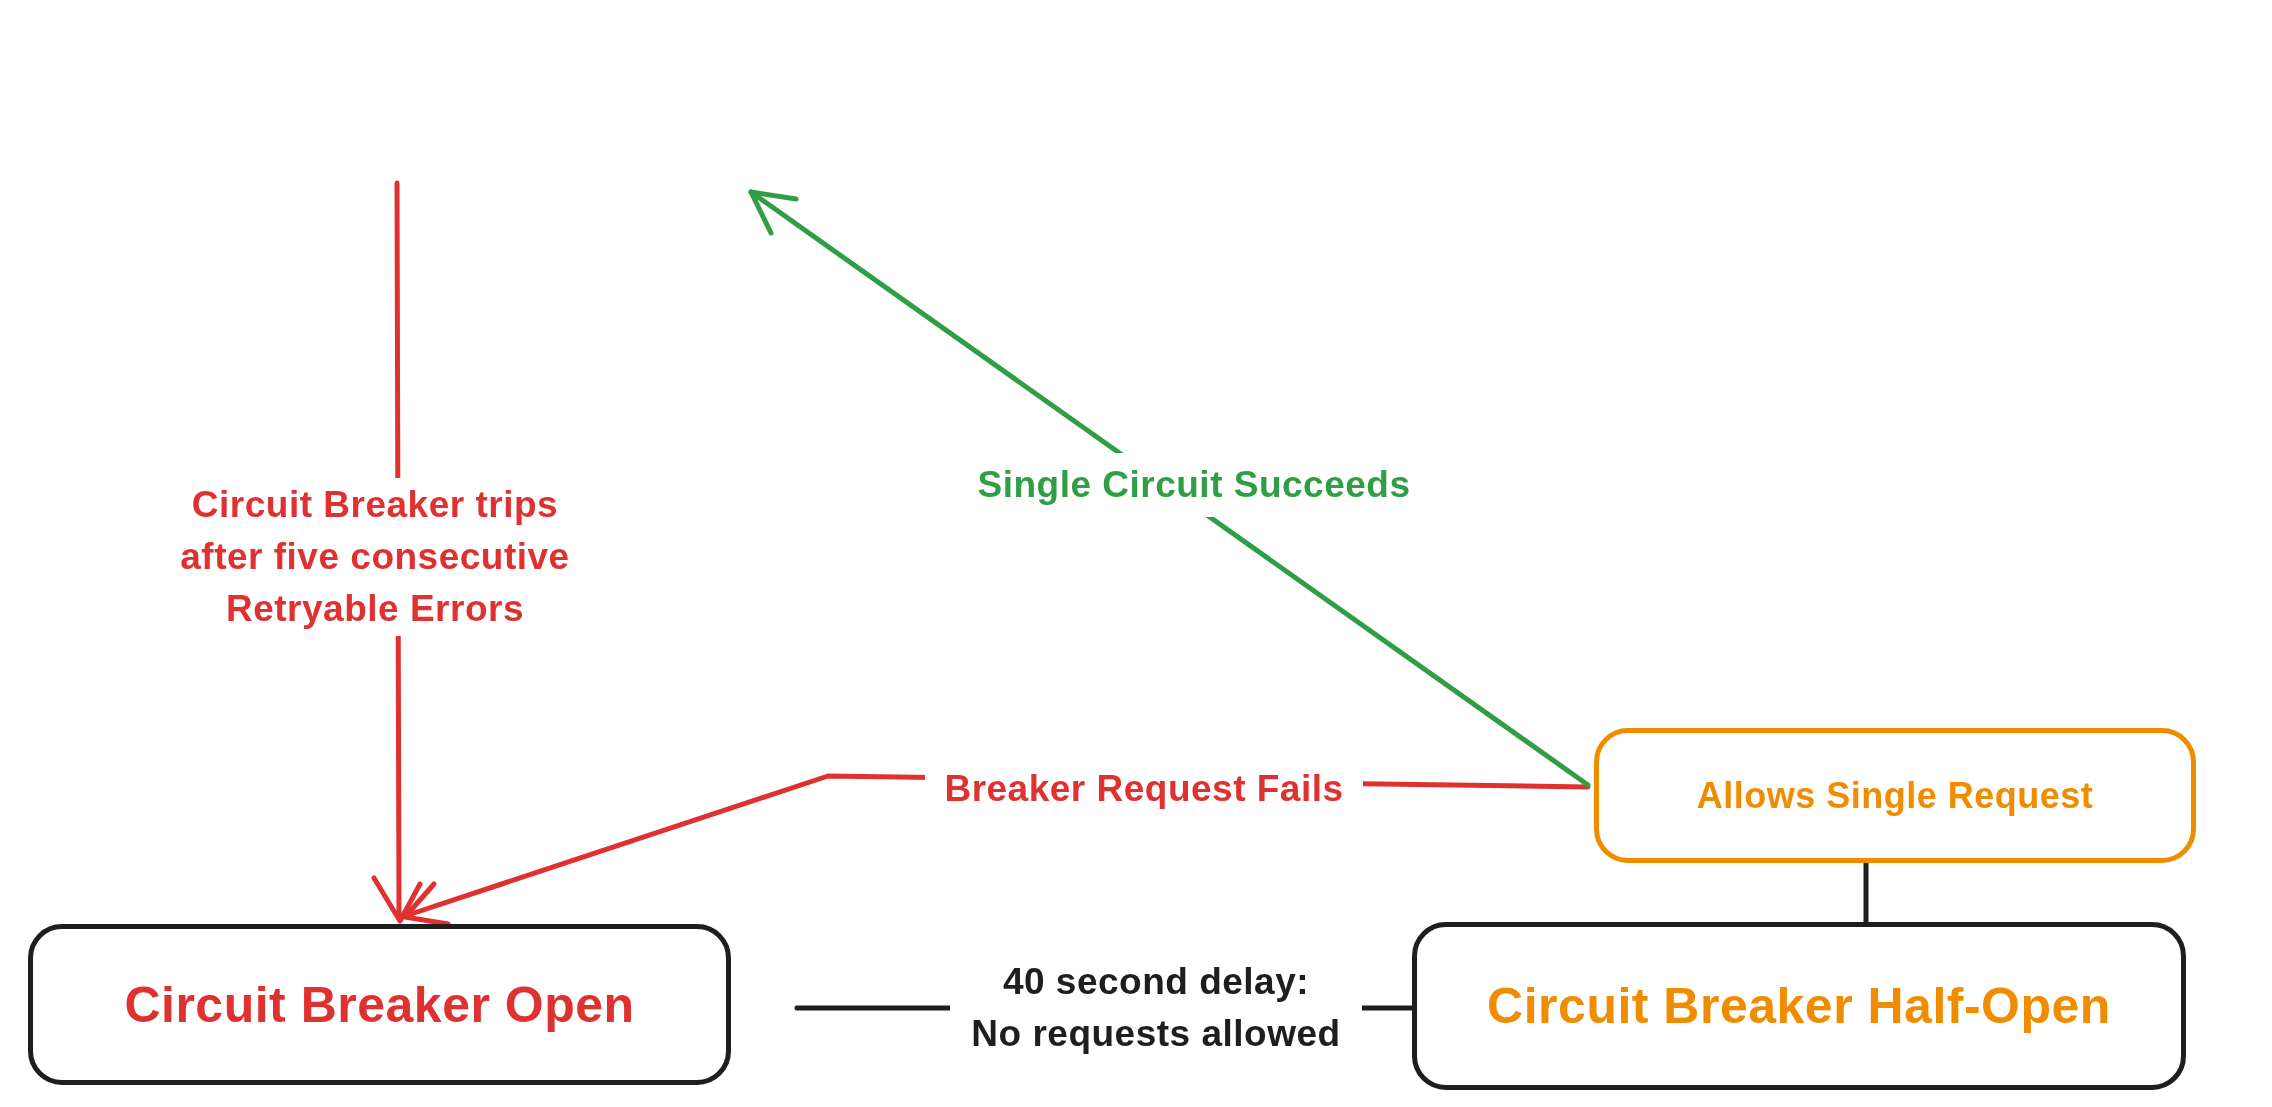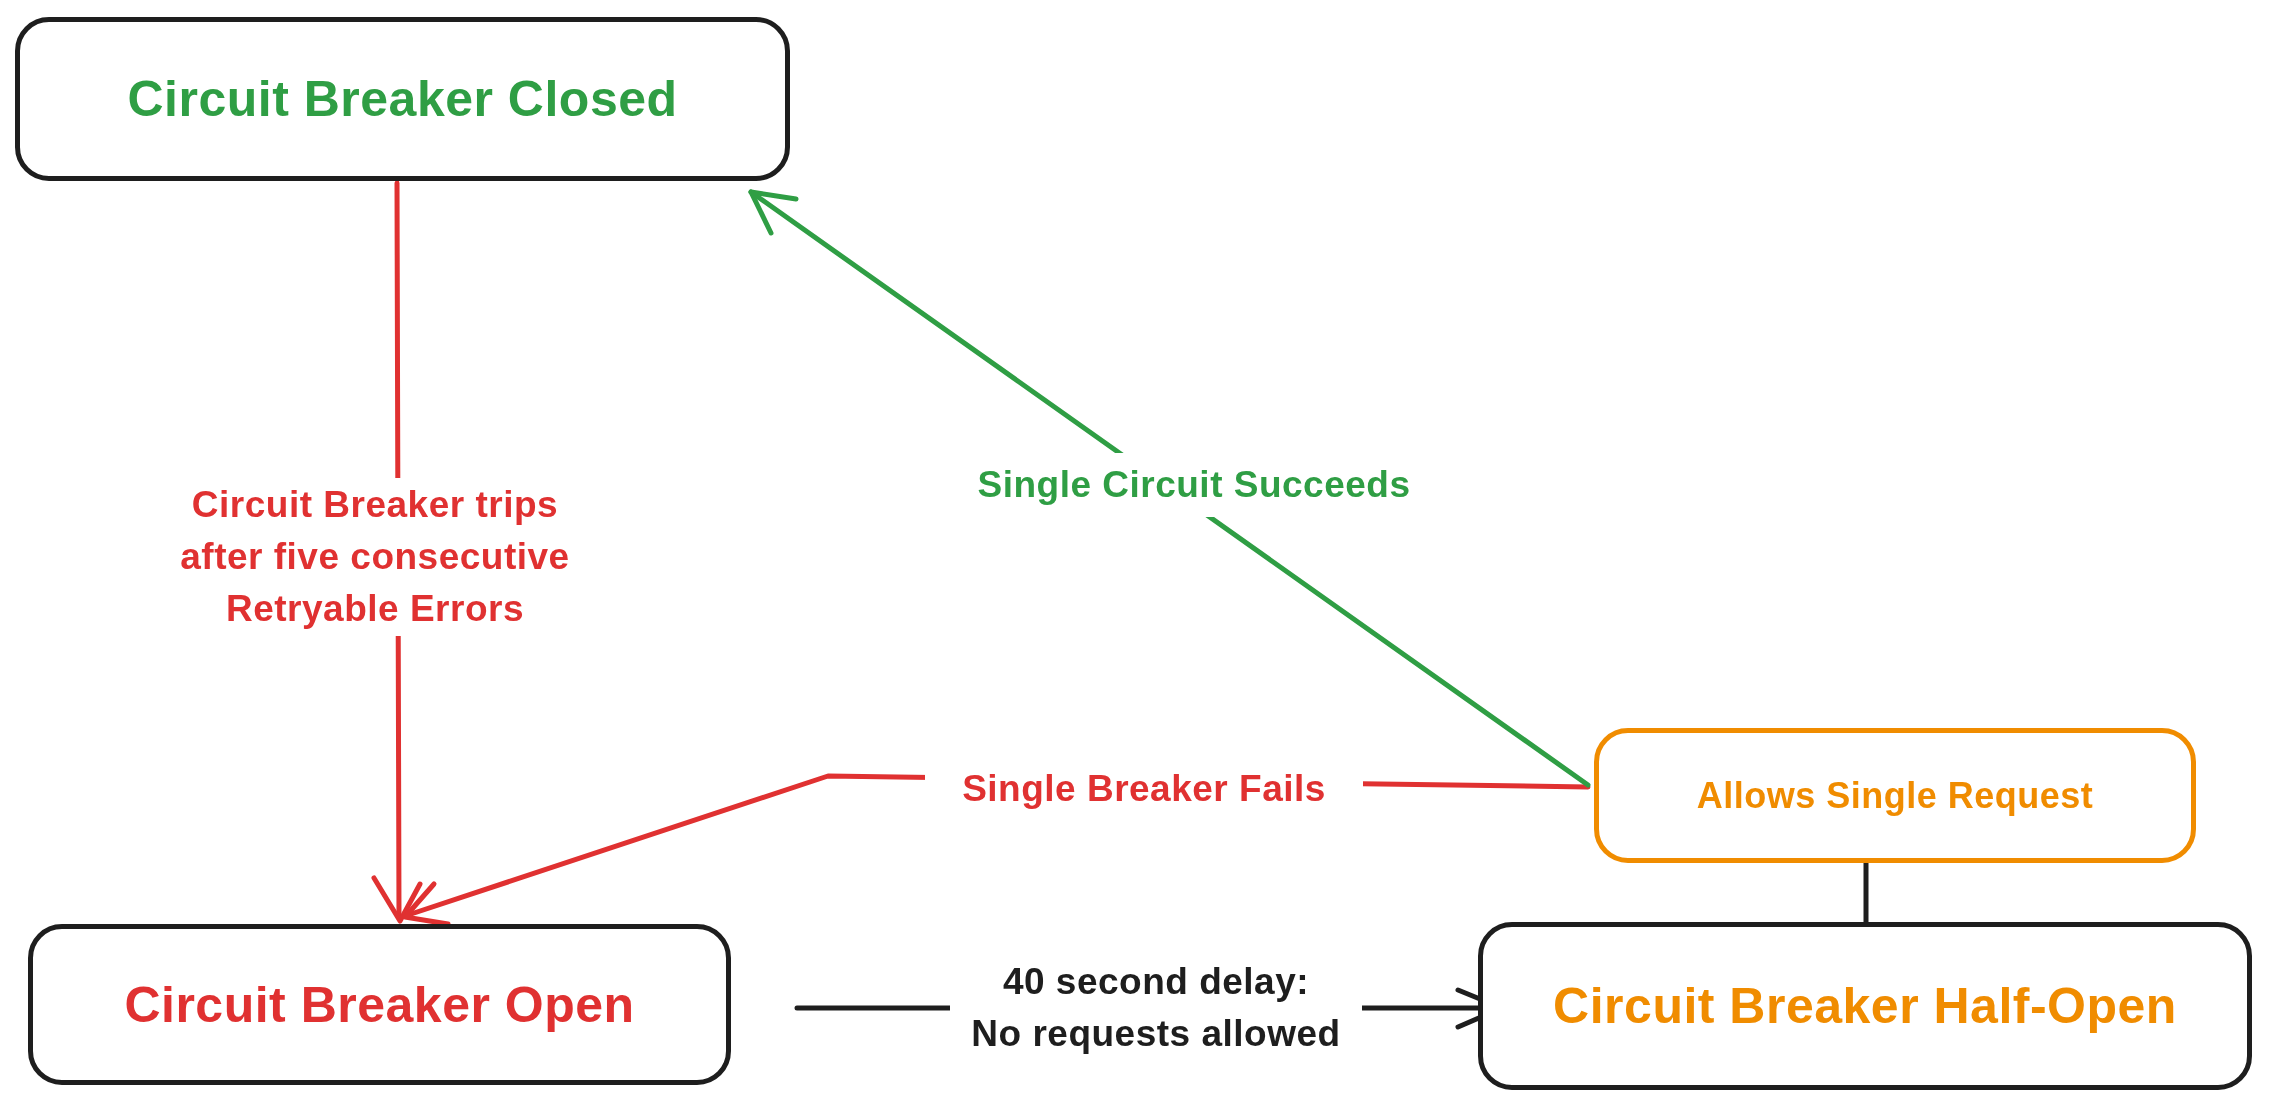--- a/index.html
+++ b/index.html
@@ -30,21 +30,21 @@
     display: flex;
     align-items: center;
     justify-content: center;
     text-align: center;
     font-weight: bold;
     font-size: 50px;
     letter-spacing: 0.5px;
   }
   .node-closed    { left: 15px;   top: 17px;  width: 775px; height: 164px; }
   .node-open      { left: 28px;   top: 924px; width: 703px; height: 161px; }
-  .node-half-open { left: 1478px; top: 922px; width: 774px; height: 168px; }
+  .node-half-open { left: 1412px; top: 922px; width: 774px; height: 168px; }
   .node-allows {
     left: 1594px; top: 728px; width: 602px; height: 135px;
     border-color: #f08c00;
     font-size: 36px;
   }
 
   
   .edge-label {
     position: absolute;
     z-index: 3;
@@ -92,40 +92,37 @@
 
     <line class="stroke" x1="1588" y1="785" x2="751" y2="192" stroke="#2f9e44"></line>
     <polyline class="stroke" points="796,199 751,192 771,233" stroke="#2f9e44"></polyline>
 
     <line class="stroke" x1="797" y1="1008" x2="1502" y2="1008" stroke="#1e1e1e"></line>
     <polyline class="stroke" points="1458,990 1502,1008 1458,1027" stroke="#1e1e1e"></polyline>
 
     <line class="stroke" x1="1866" y1="861" x2="1866" y2="924" stroke="#1e1e1e"></line>
   </svg>
 
-  <div class="node node-closed">
-    <span class="c-green">Circuit Breaker Closed</span>
-  </div>
 
   <div class="node node-open">
     <span class="c-red">Circuit Breaker Open</span>
   </div>
 
   <div class="node node-half-open">
     <span class="c-orange">Circuit Breaker Half-Open</span>
   </div>
 
   <div class="node node-allows">
     <span class="c-orange">Allows Single Request</span>
   </div>
 
   <div class="edge-label label-trips c-red">Circuit Breaker trips
 after five consecutive
 Retryable Errors</div>
 
   <div class="edge-label label-succeeds c-green">Single Circuit Succeeds</div>
 
-  <div class="edge-label label-fails c-red">Single Breaker Fails</div>
+  <div class="edge-label label-fails c-red">Breaker Request Fails</div>
 
   <div class="edge-label label-delay c-ink">40 second delay:
 No requests allowed</div>
 
 </div>
 
 </body></html>

